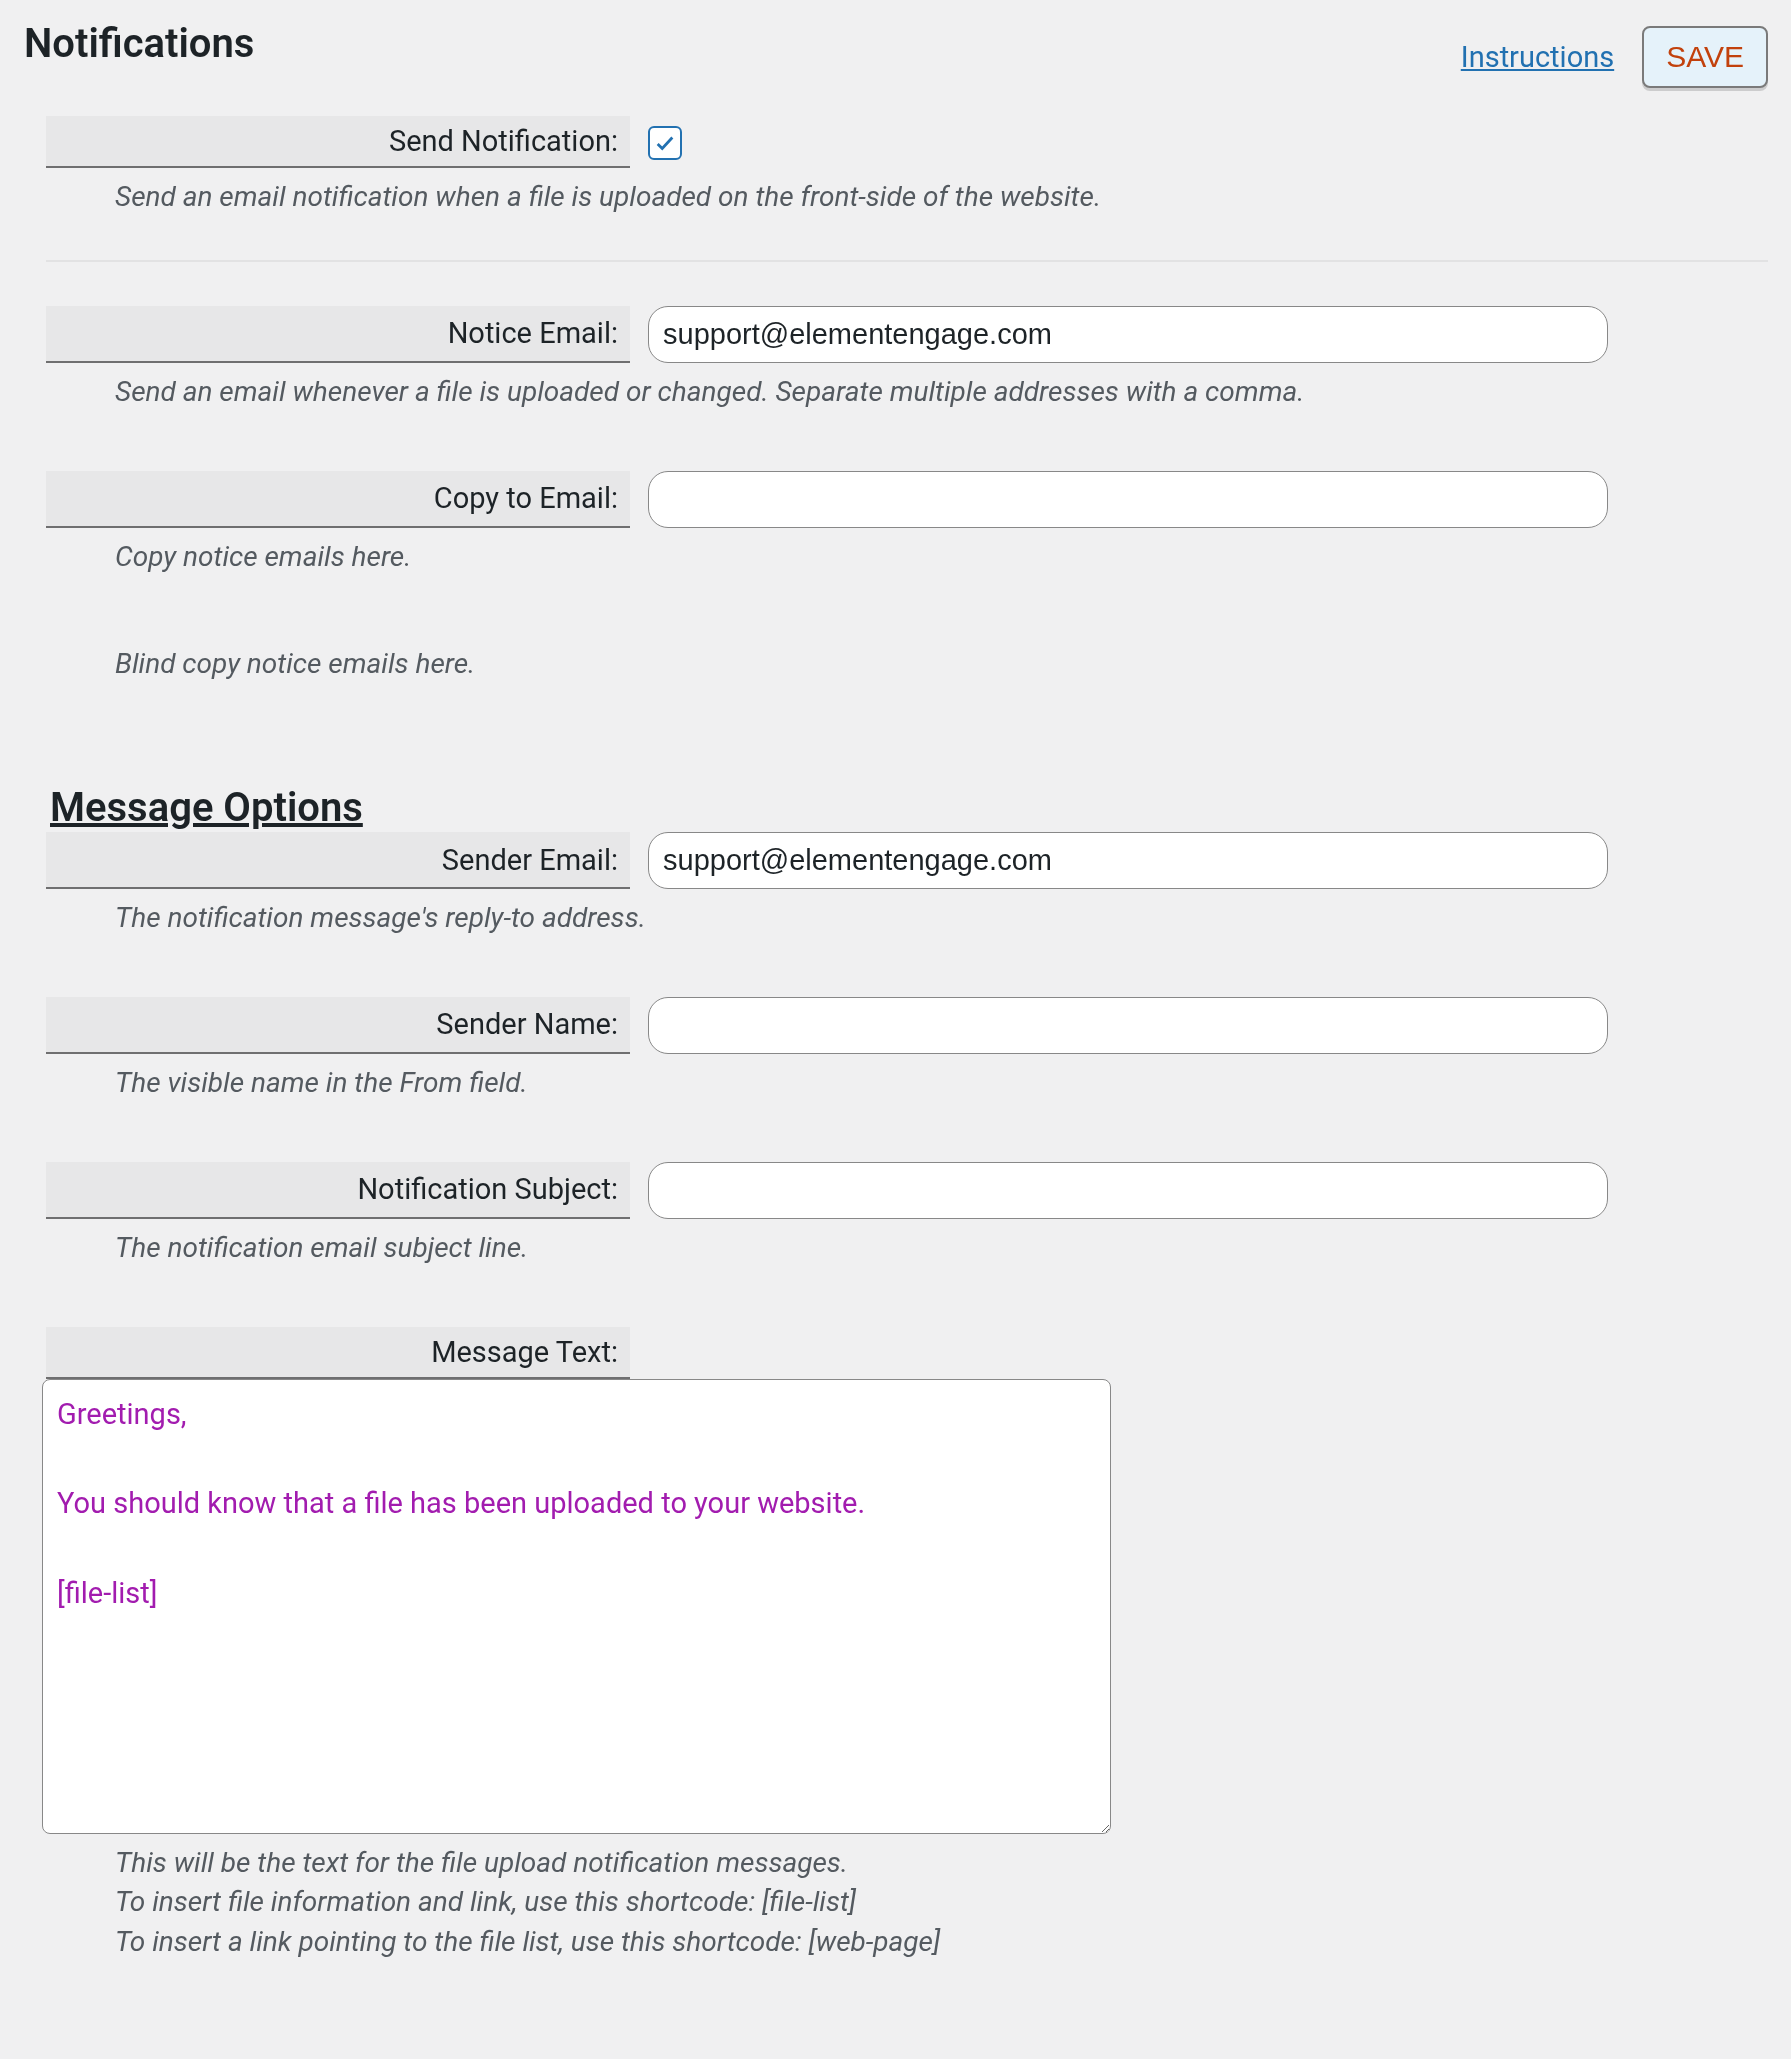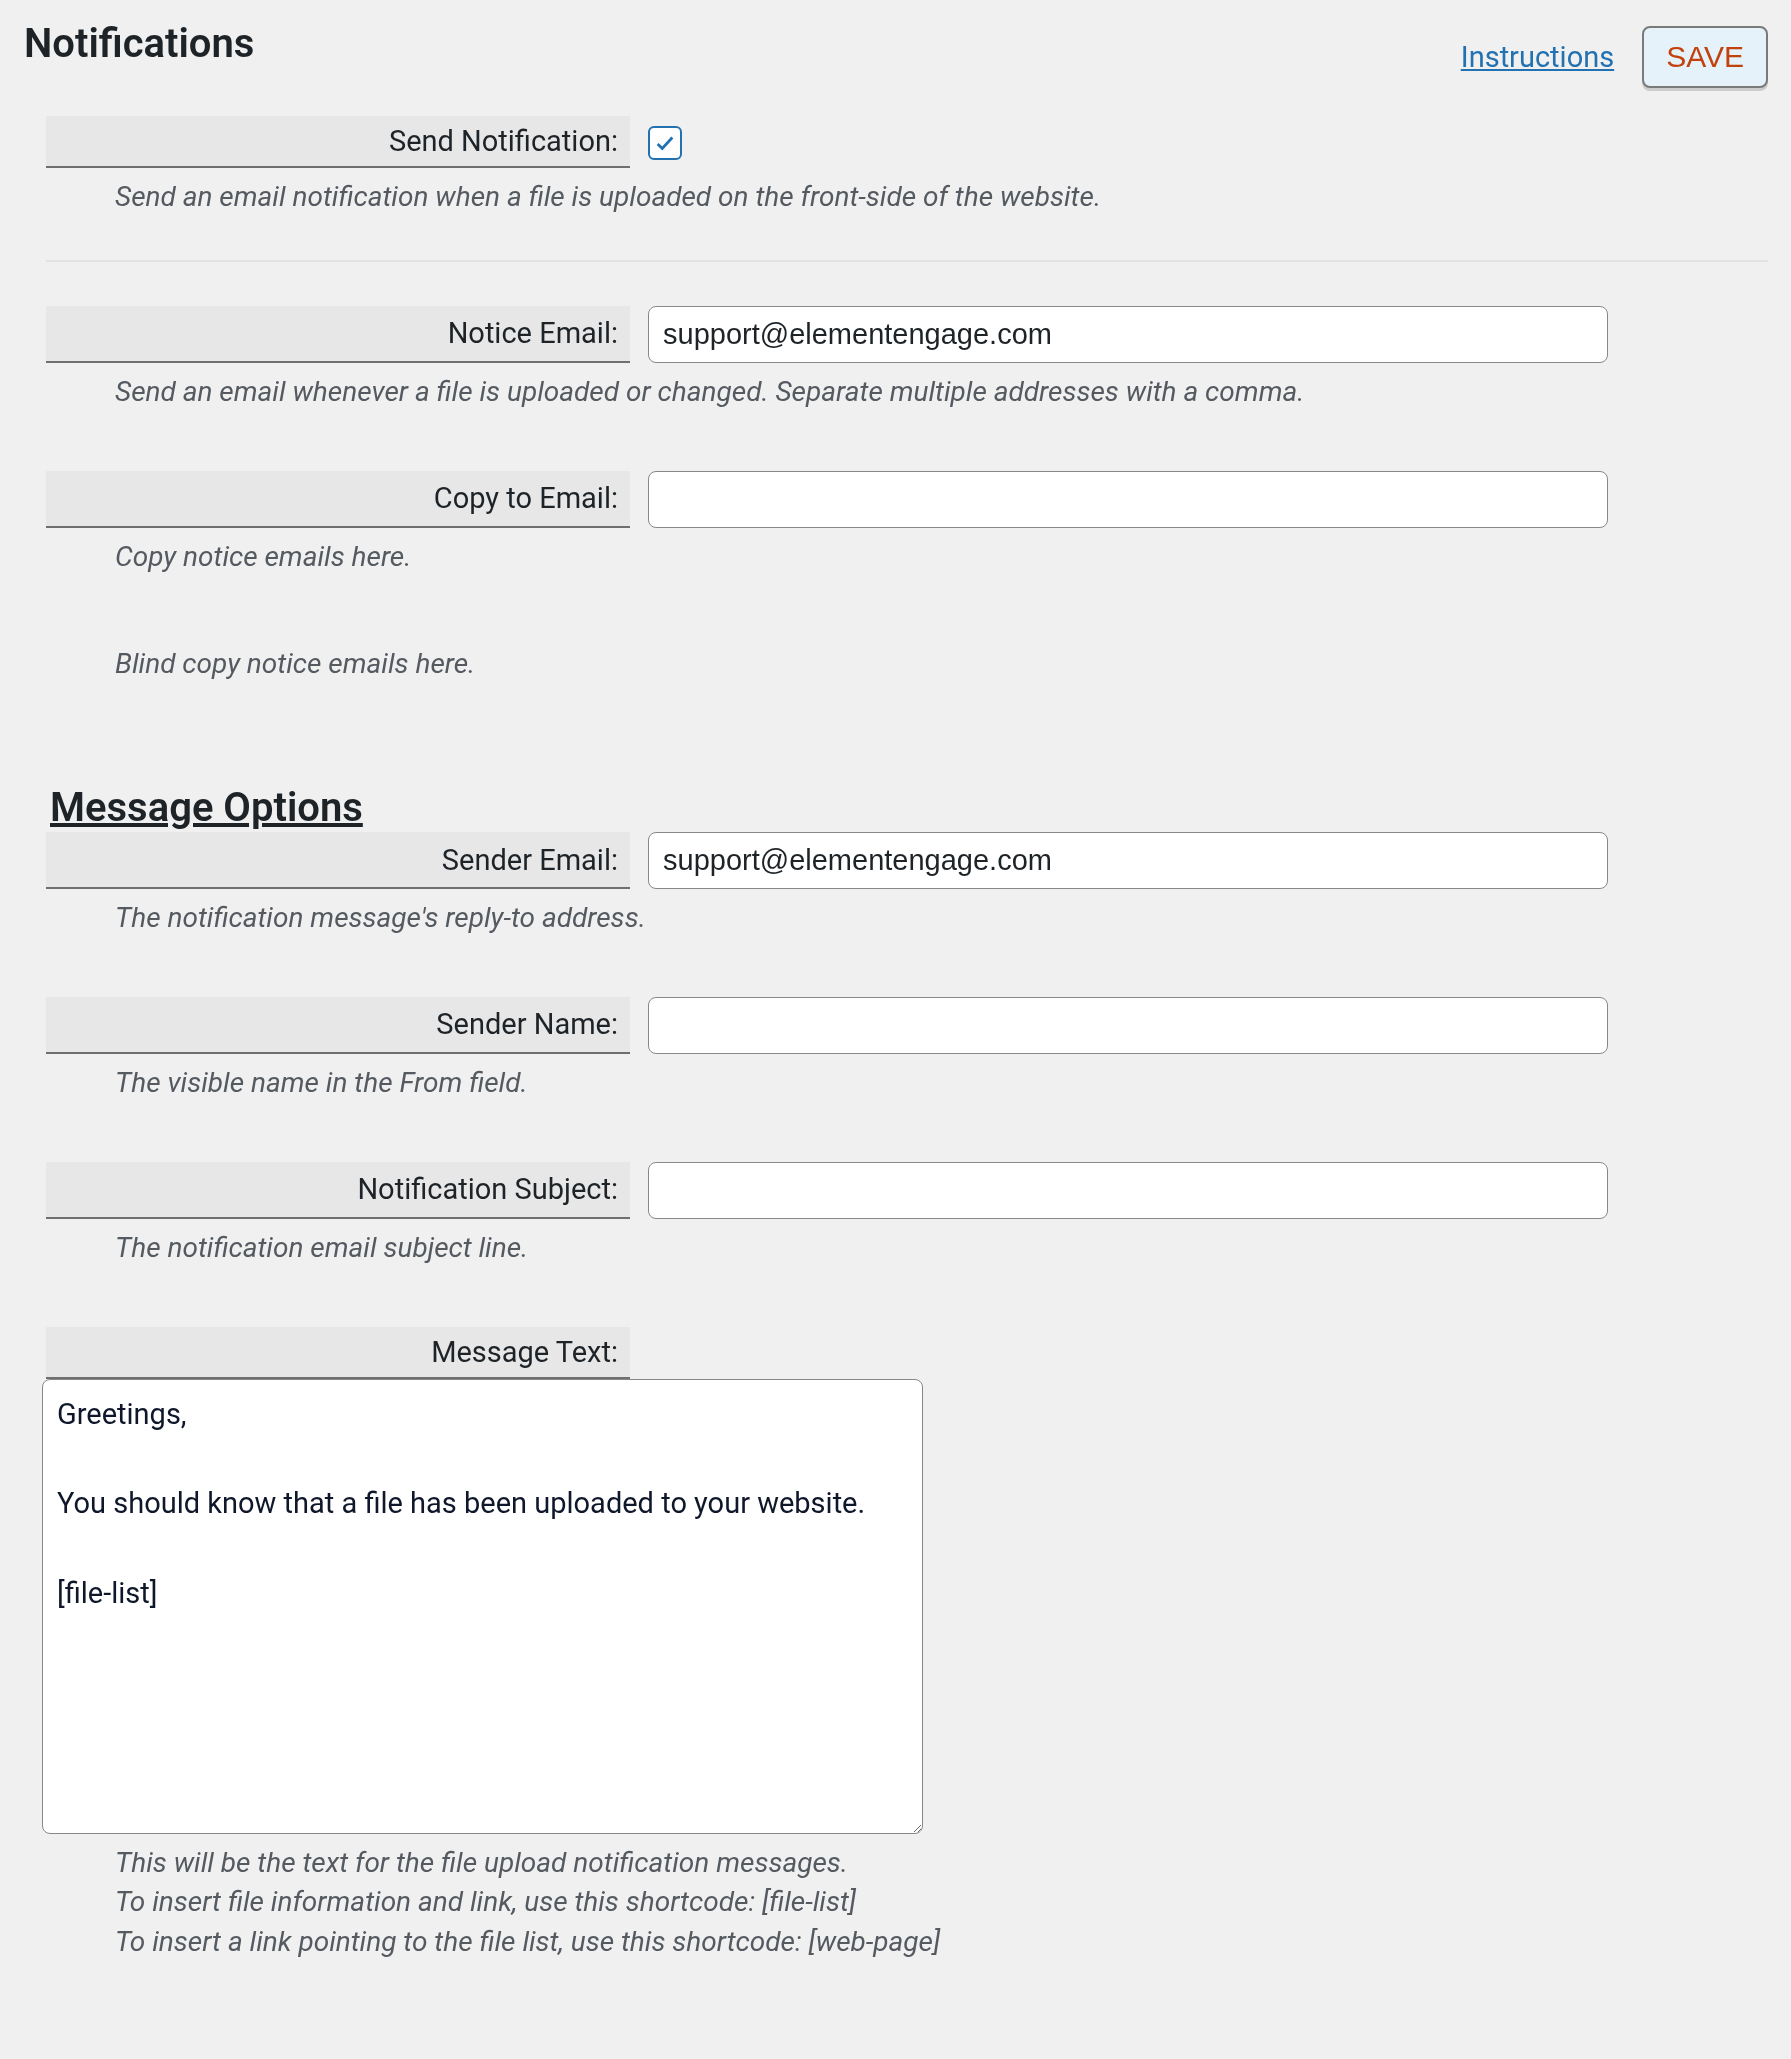--- a/index.html
+++ b/index.html
@@ -73,37 +73,37 @@
   .field-control {
     flex: 1;
     padding-left: 18px;
     display: flex;
     align-items: center;
   }
   .text-input {
     width: 960px;
     height: 57px;
     border: 1.5px solid #888;
-    border-radius: 8px;
+    border-radius: 20px;
     font-size: 29px;
     padding: 0 14px;
     box-sizing: border-box;
     background: #fff;
     color: #1d2327;
   }
   .textarea-input {
-    width: 881px;
+    width: 1069px;
     height: 455px;
     border: 1.5px solid #888;
     border-radius: 8px;
     font-size: 29px;
     padding: 12px 14px;
     box-sizing: border-box;
     background: #fff;
-    color: #0f172a;
+    color: #a21caf;
     resize: both;
     font-family: inherit;
     line-height: 1.55;
   }
   .checkbox {
     width: 30px;
     height: 30px;
     border: 2px solid #2271b1;
     border-radius: 6px;
     display: inline-flex;

